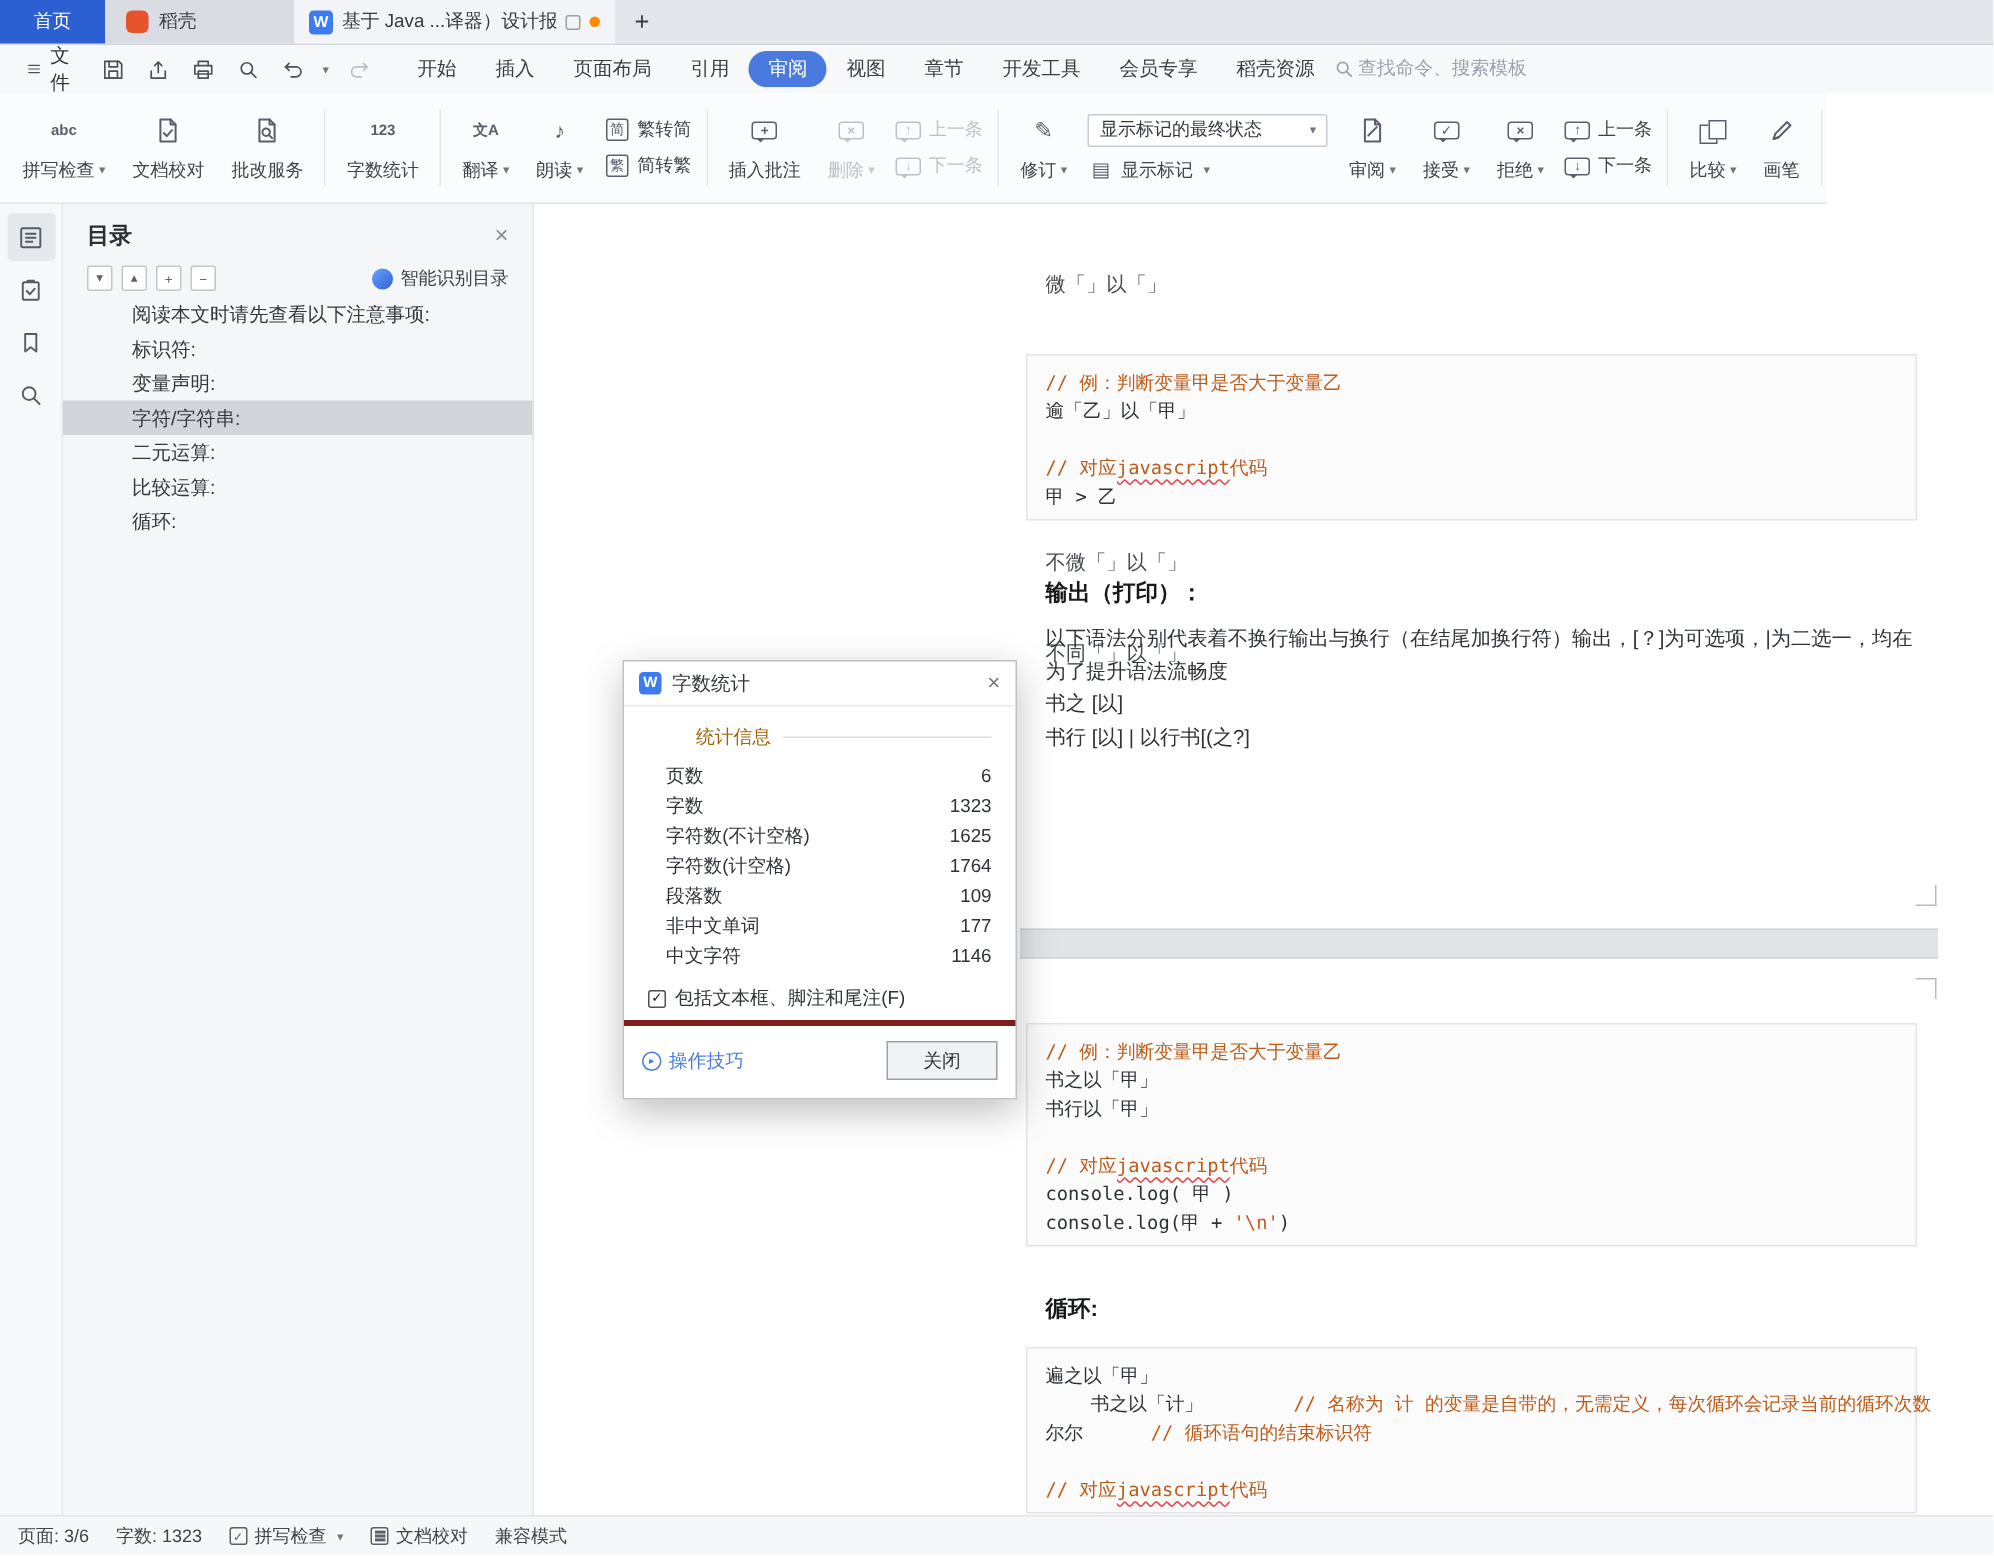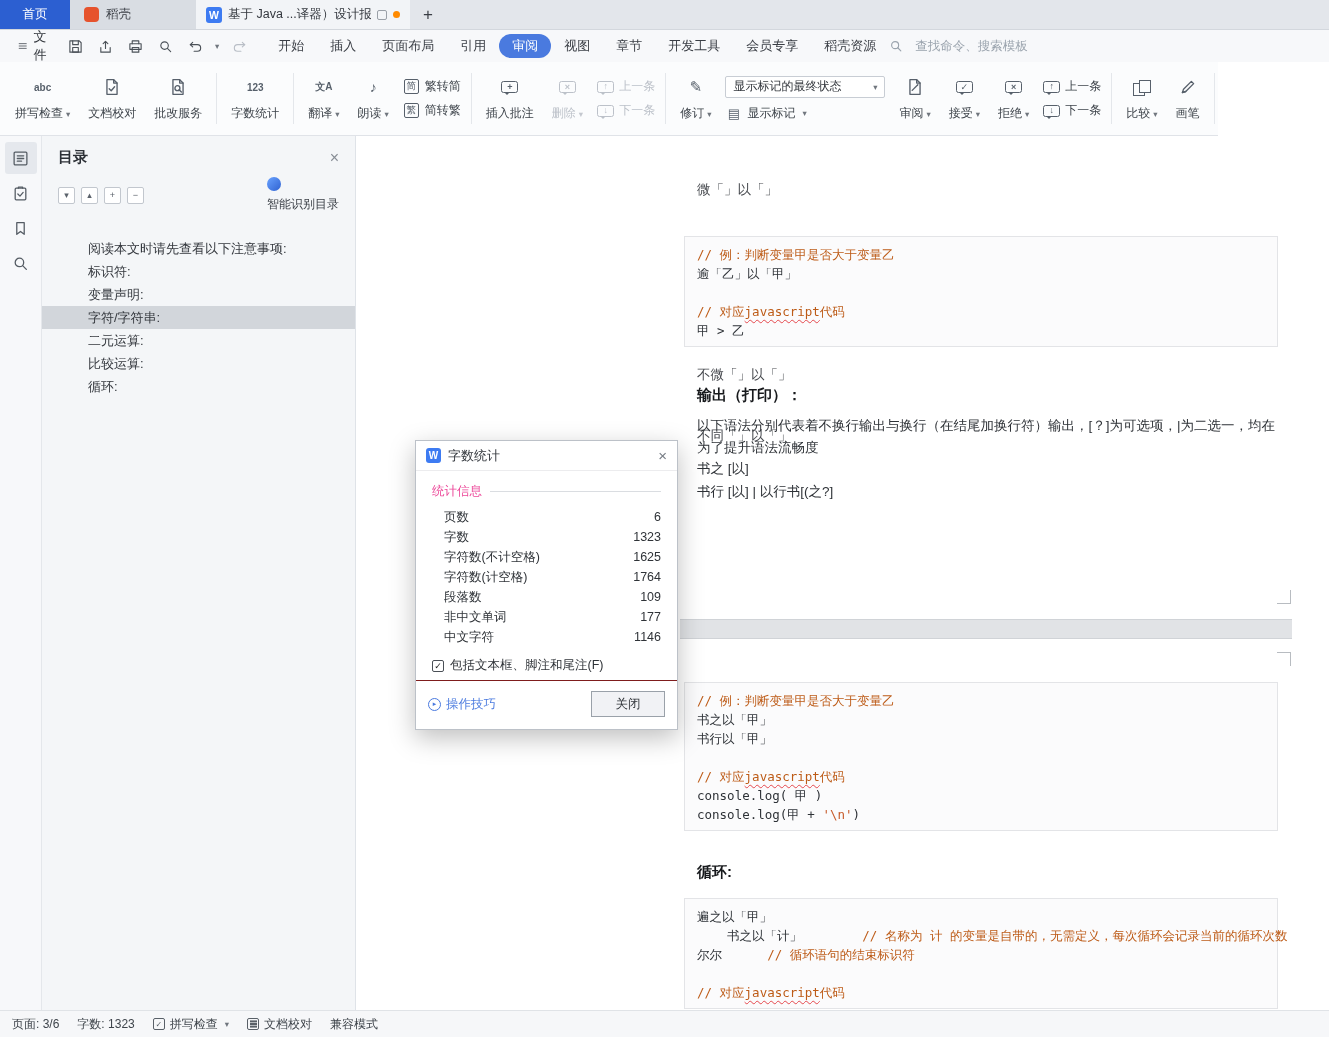--- a/index.html
+++ b/index.html
@@ -25,21 +25,21 @@
   .file-btn { display:flex; align-items:center; gap:6px; font-size:13px; color:#33373d; padding:0 6px; }
   .file-btn svg { width:14px; height:14px; stroke:#4b5158; fill:none; stroke-width:1.4; stroke-linecap:round; }
   .qbar { display:flex; align-items:center; gap:10px; margin-left:8px; }
   .qbtn { display:flex; align-items:center; justify-content:center; width:20px; height:20px; }
   .qbtn svg { width:15px; height:15px; stroke:#4b5158; fill:none; stroke-width:1.2; stroke-linecap:round; stroke-linejoin:round; }
   .qbtn.disabled svg { stroke:#b9bec6; }
   .qcaret { font-size:8.5px; color:#70767e; }
   .mtabs { display:flex; align-items:center; margin-left:16px; }
   .mtab { padding:0 13px; font-size:13px; color:#3a3e45; height:24px; line-height:24px; white-space:nowrap; }
   .mtab.active { background:#4a7adf; color:#fff; border-radius:13px; }
-  .msearch { margin-left:auto; margin-right:310px; display:flex; align-items:flex-end; gap:12px; }
+  .msearch { margin-left:auto; margin-right:310px; display:flex; align-items:flex-end; gap:2px;font-family:Liberation Mono, monospace; }
   .msearch svg { width:14px; height:14px; stroke:#9aa3ad; fill:none; stroke-width:1.3; stroke-linecap:round; }
   .msearch input { border:none; background:transparent; outline:none; font-size:12.5px; width:160px; color:#555; font-family:inherit; }
   .msearch input::placeholder { color:#9aa3ad; }
 
   
   #ribbon { position:absolute; left:0; top:62px; width:1218px; height:74px; background:#fbfcfd; border-bottom:1px solid #e0e3e8; display:flex; align-items:center; padding:2px 6px; overflow:hidden; }
   .rbtn { display:flex; flex-direction:column; align-items:center; justify-content:center; gap:6px; padding:0 9px; height:64px; color:#3e444b; flex:none; }
   .rbtn .lbl { display:flex; align-items:center; gap:1px; font-size:12px; white-space:nowrap; }
   .ric { height:24px; display:flex; align-items:center; justify-content:center; color:#57606b; }
   .ric svg { width:18px; height:18px; stroke:#57606b; fill:none; stroke-width:1.2; stroke-linecap:round; stroke-linejoin:round; }
@@ -66,23 +66,23 @@
   .strip-btn.active { background:#e5e8ed; }
   .strip-btn svg { width:17px; height:17px; stroke:#555c64; fill:none; stroke-width:1.2; stroke-linecap:round; stroke-linejoin:round; }
 
   
   #navpane { position:absolute; left:42px; top:136px; width:314px; height:874px; background:#f4f6f8; border-right:1px solid #dfe3e8; }
   .np-head { display:flex; align-items:center; padding:12px 16px 6px; }
   .np-title { font-size:15px; font-weight:bold; color:#2c3036; flex:1; }
   .np-close { font-size:16px; color:#878d95; }
   .np-tools { display:flex; align-items:center; padding:4px 16px; gap:6px; }
   .np-tool { width:17px; height:17px; border:1px solid #c2c7ce; border-radius:2px; display:flex; align-items:center; justify-content:center; font-size:9px; color:#5b626b; background:#fff; }
-  .np-smart { margin-left:auto; display:flex; align-items:flex-start; gap:5px; font-size:12px; color:#3c4148;flex-direction:column; }
+  .np-smart { margin-left:auto; display:flex; align-items:center; gap:5px; font-size:12px; color:#3c4148; }
   .smart-ic { width:14px; height:14px; border-radius:50%; background:linear-gradient(135deg,#69a2ff,#2f62d1); }
-  .np-list { margin-top:20px; }
+  .np-list { margin-top:0; }
   .np-item { height:23px; line-height:23px; padding-left:46px; font-size:13px; color:#33373d; white-space:nowrap; overflow:hidden; }
   .np-item.selected { background:#d2d6db; }
 
   
   #docarea { position:absolute; left:356px; top:136px; width:973px; height:874px; background:#fff; overflow:hidden; }
   .doc-abs { position:absolute; }
   .pre-lines { left:341px; top:3px; font-size:13.5px; color:#46494e; line-height:20.5px; white-space:pre; }
   .codeblock { left:328px; width:594px; background:#fbfbfc; border:1px solid #e3e4e7; padding:8px 12px 6px; font-family:"DejaVu Sans Mono",monospace; font-size:12.5px; line-height:19px; color:#2e3237; }
   .codeblock div { white-space:pre; min-height:19px; }
   .cm { color:#bd5b17; }
@@ -106,26 +106,26 @@
   .bars { width:7px; height:1.2px; background:#596068; box-shadow:0 -2.6px 0 #596068, 0 2.6px 0 #596068; }
 
   
   #dialog { position:absolute; left:415px; top:440px; width:263px; background:#fff; border:1px solid #bcc1c8; box-shadow:0 8px 24px rgba(0,0,0,.25); z-index:60; }
   .dlg-head { height:30px; display:flex; align-items:center; gap:7px; padding:0 10px; border-bottom:1px solid #ececee; }
   .dlg-w { width:15px; height:15px; border-radius:3px; background:#3d7bf2; color:#fff; font-size:10px; font-weight:bold; display:flex; align-items:center; justify-content:center; }
   .dlg-title { flex:1; font-size:13px; color:#33373d; }
   .dlg-close { font-size:15px; color:#767c84; }
   .dlg-body { padding:12px 16px 0; }
   .sec { display:flex; align-items:center; gap:8px; margin-bottom:7px; }
-  .sec-label { font-size:12.5px; color:#ec4899; }
+  .sec-label { font-size:12.5px; color:#a16207;margin-left:32px; }
   .sec-line { flex:1; height:1px; background:#dadde1; }
   .wc-row { display:flex; align-items:center; justify-content:space-between; height:20px; padding-left:12px; font-size:12.5px; color:#2f3338; }
   .wc-chk { display:flex; align-items:center; gap:6px; margin:10px 0 4px; font-size:12.5px; color:#2f3338; }
   .chk-box { width:12px; height:12px; border:1px solid #4a4f56; border-radius:2px; display:flex; align-items:center; justify-content:center; font-size:9px; color:#222; flex:none; }
-  .dlg-foot { display:flex; align-items:center; justify-content:space-between; padding:10px 12px 12px; margin-top:6px; border-top:1px solid #7f1d1d; }
+  .dlg-foot { display:flex; align-items:center; justify-content:space-between; padding:10px 12px 12px; margin-top:6px; border-top:4px solid #7f1d1d; }
   .tips { display:flex; align-items:center; gap:5px; font-size:12.5px; color:#4a7adf; }
   .play-ic { width:13px; height:13px; border:1px solid #4a7adf; border-radius:50%; display:flex; align-items:center; justify-content:center; font-size:7px; color:#4a7adf; flex:none; }
   .btn-close { width:74px; height:26px; background:#f1f2f5; border:1px solid #9aa1a9; font-size:12.5px; color:#2f3338; display:flex; align-items:center; justify-content:center; font-family:inherit; }
 </style>
 </head>
 <body>
 
 <div id="app">
 
   <div id="titlebar">

